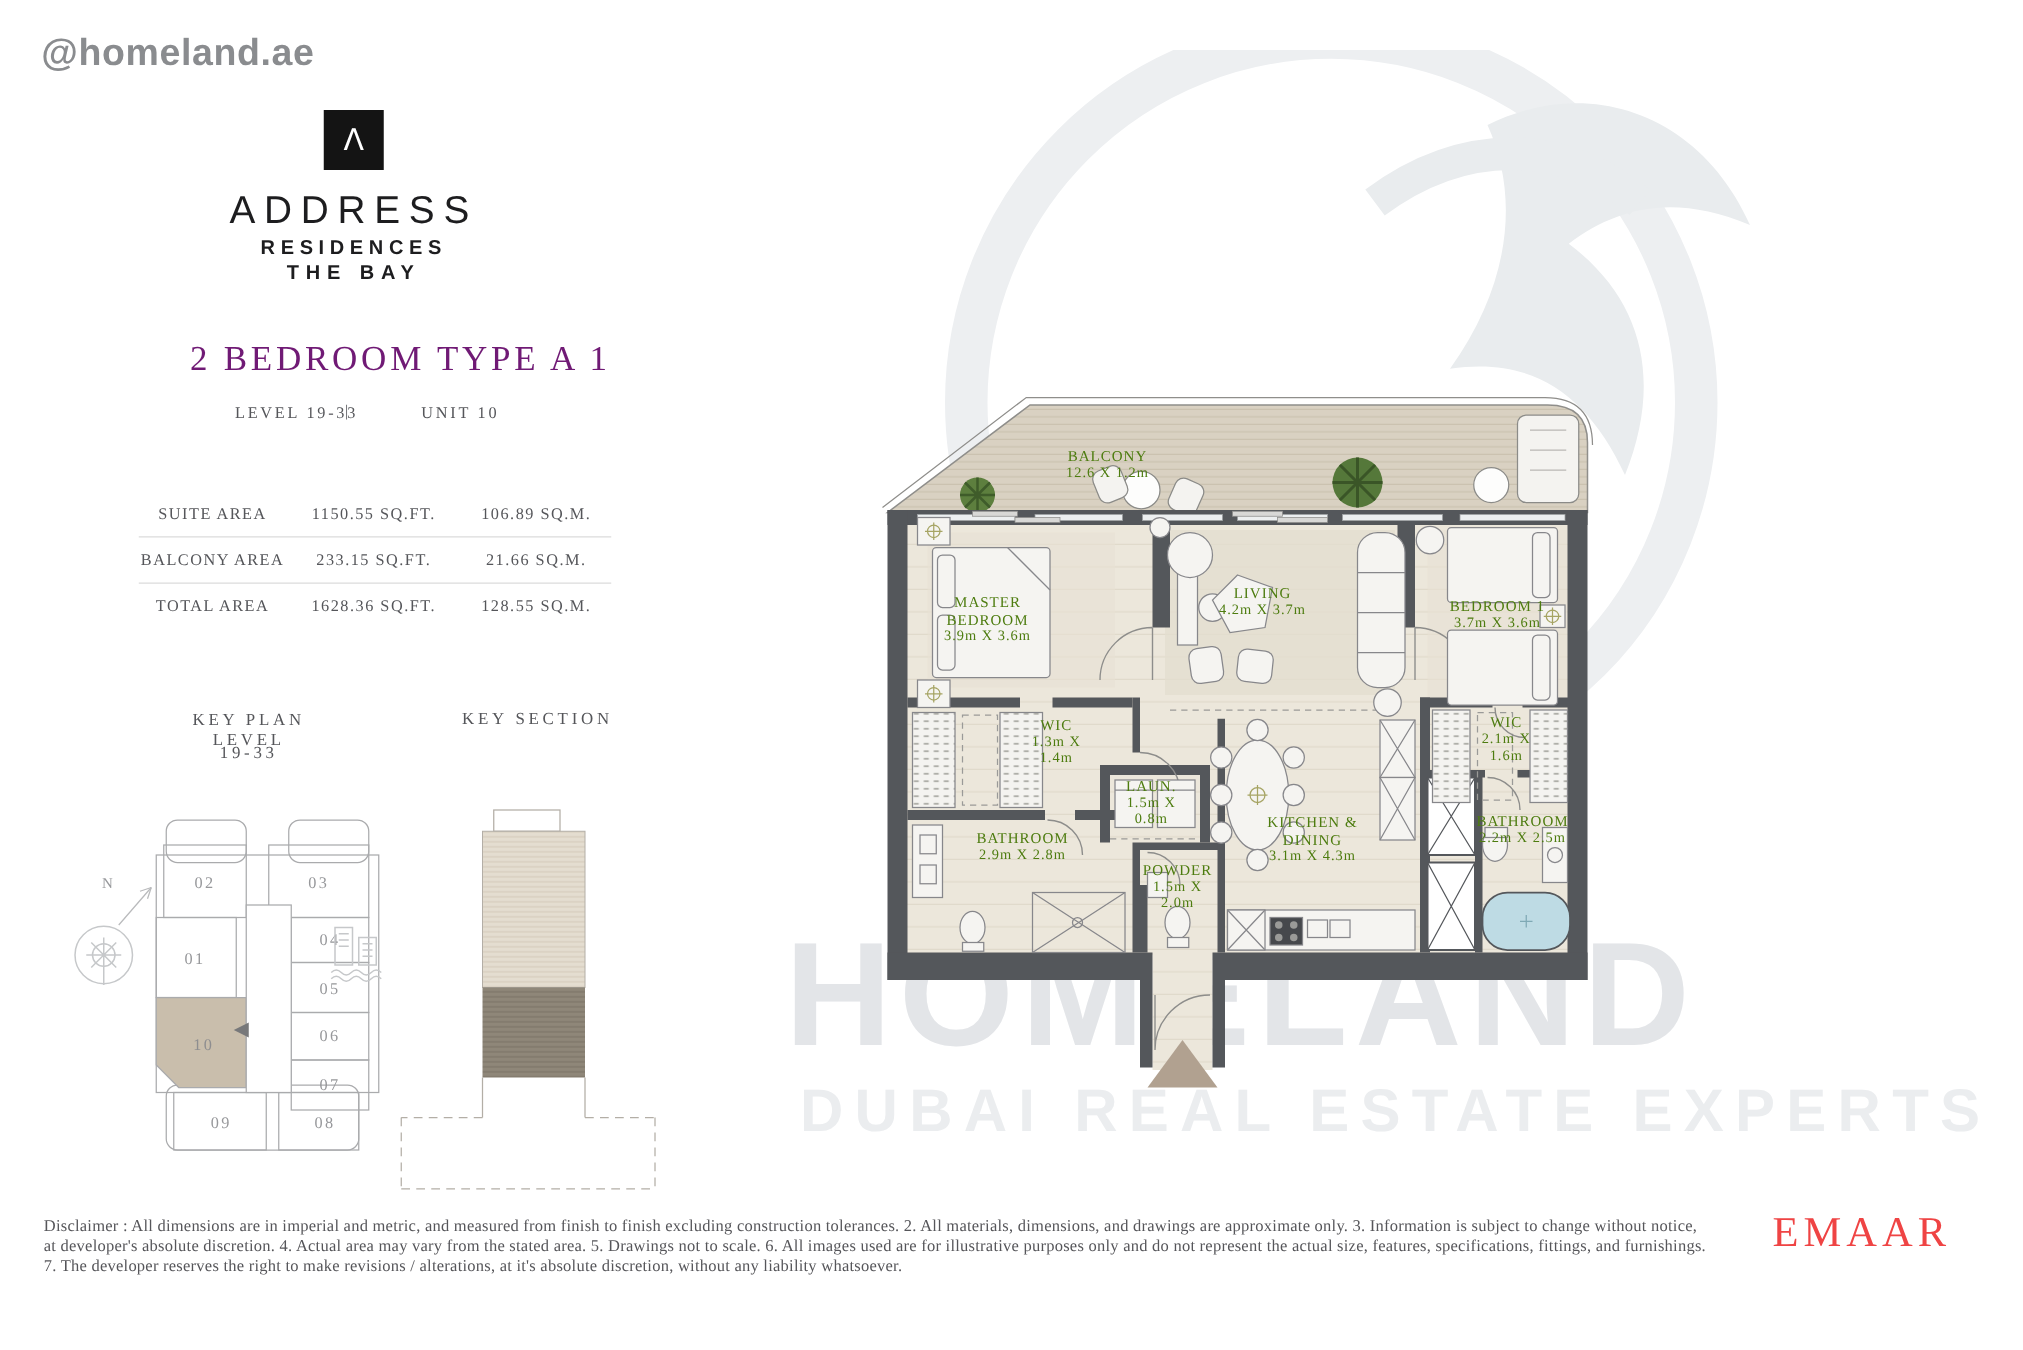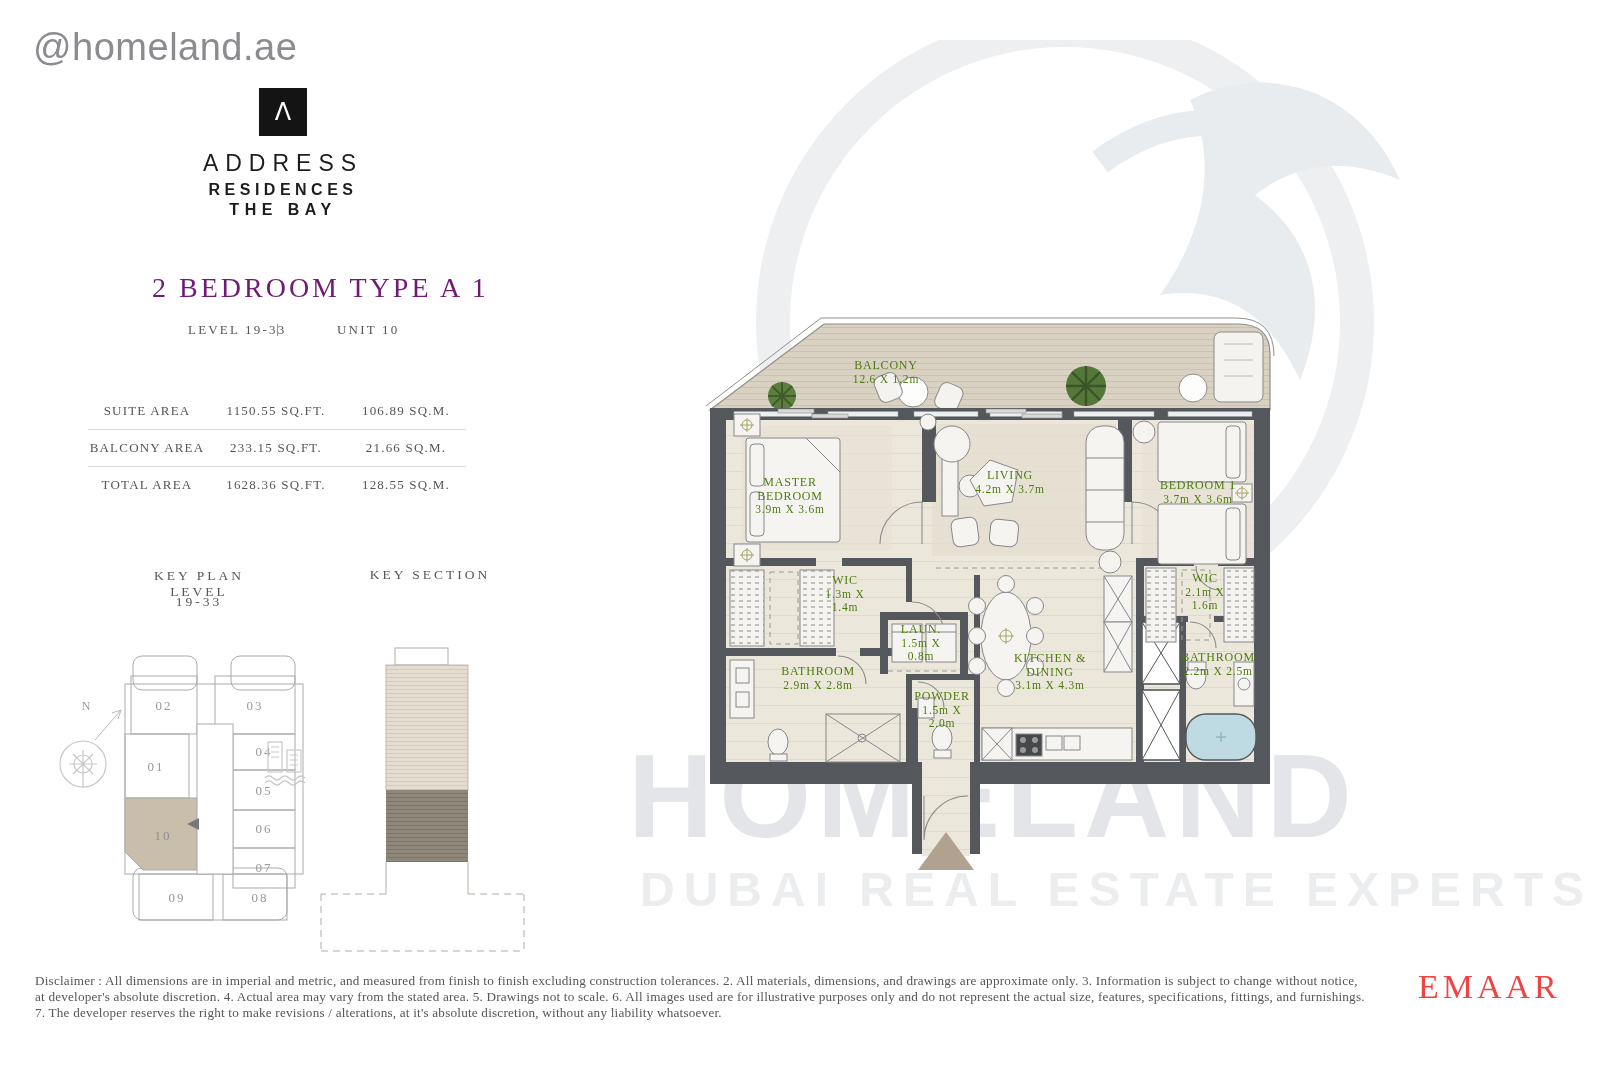--- a/index.html
+++ b/index.html
@@ -2,26 +2,26 @@
 <html><head>
 <meta charset="utf-8">
 <style>
   html,body{margin:0;padding:0;background:#ffffff;}
   #page{position:relative;width:1618px;height:1080px;background:#ffffff;overflow:hidden;
         font-family:"Liberation Serif",serif;color:#3e3e41;}
   .abs{position:absolute;}
   .ctr{text-align:center;}
 
   
-  .handle{font-family:"Liberation Sans",sans-serif;font-weight:normal;font-size:38px;
+  .handle{font-family:"Liberation Sans",sans-serif;font-weight:bold;font-size:30px;
           color:#8a8c8f;letter-spacing:.5px;}
   .logo-sq{width:48px;height:48px;background:#141414;color:#fff;display:flex;
            align-items:center;justify-content:center;font-family:"DejaVu Sans",sans-serif;
            font-size:24px;}
-  .brand-name{font-family:"Liberation Sans",sans-serif;font-weight:400;font-size:23px;
+  .brand-name{font-family:"Liberation Sans",sans-serif;font-weight:400;font-size:31px;
               letter-spacing:7px;color:#1d1d1f;}
   .brand-sub{font-family:"Liberation Sans",sans-serif;font-weight:bold;font-size:16px;
              letter-spacing:4.5px;color:#1d1d1f;}
   .unit-title{font-size:28px;letter-spacing:3px;color:#701a75;}
   .lvl{font-size:13px;letter-spacing:2.2px;color:#55565a;}
   .area-table{width:378px;font-size:13px;letter-spacing:1.2px;color:#55565a;}
   .area-row{display:flex;align-items:center;height:36px;}
   .area-row+.area-row{border-top:1px solid #dcdcdc;}
   .area-row span{display:block;text-align:center;}
   .a-label{width:118px;}
@@ -68,21 +68,21 @@
     <div class="brand-name ctr" style="margin-top:14px;">ADDRESS</div>
     <div class="brand-sub ctr" style="margin-top:4px;">RESIDENCES</div>
     <div class="brand-sub ctr" style="margin-top:2px;letter-spacing:5.5px;">THE BAY</div>
   </div>
 
   <div class="abs unit-title" style="left:152px;top:272px;z-index:3">2 BEDROOM TYPE A 1</div>
   <div class="abs lvl" style="left:188px;top:322px;z-index:3">LEVEL 19-33</div>
   <div class="abs lvl" style="left:276px;top:321px;z-index:3">|</div>
   <div class="abs lvl" style="left:337px;top:322px;z-index:3">UNIT 10</div>
 
-  <div class="abs area-table" style="left:88px;top:393px;z-index:3">
+  <div class="abs area-table" style="left:111px;top:393px;z-index:3">
     <div class="area-row">
       <span class="a-label">SUITE AREA</span>
       <span class="a-sqft">1150.55 SQ.FT.</span>
       <span class="a-sqm">106.89 SQ.M.</span>
     </div>
     <div class="area-row">
       <span class="a-label">BALCONY AREA</span>
       <span class="a-sqft">233.15 SQ.FT.</span>
       <span class="a-sqm">21.66 SQ.M.</span>
     </div>

